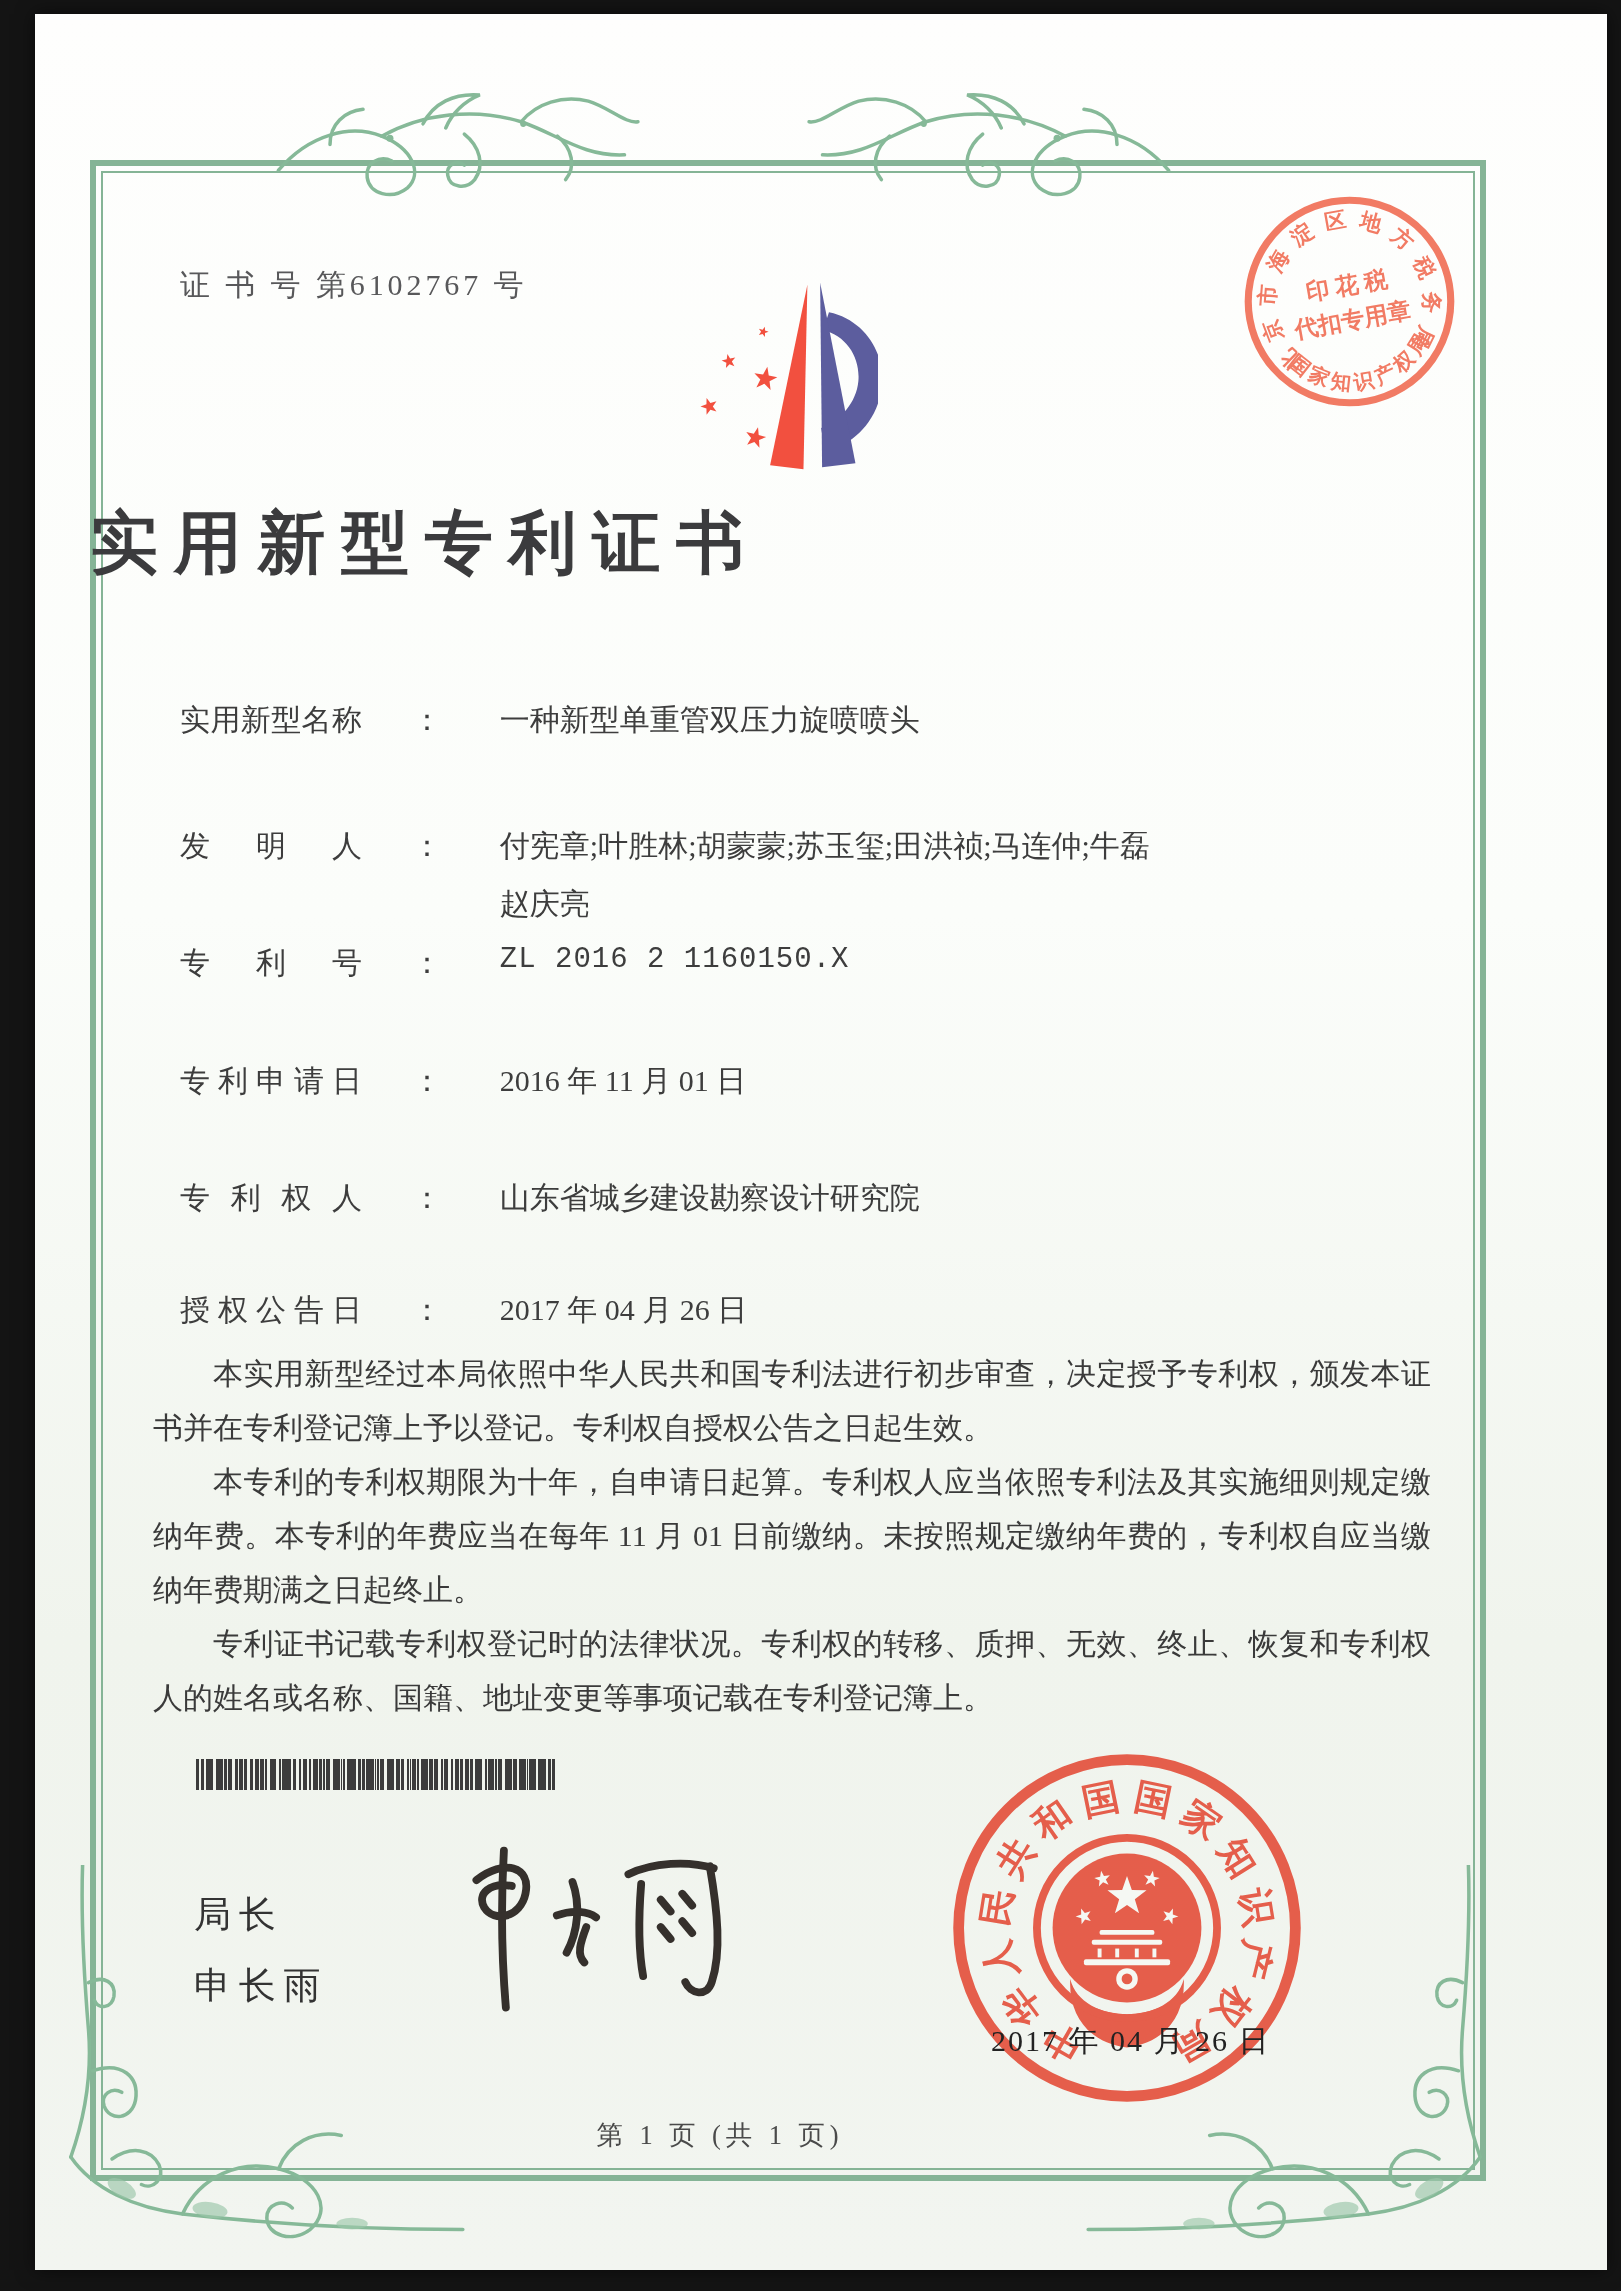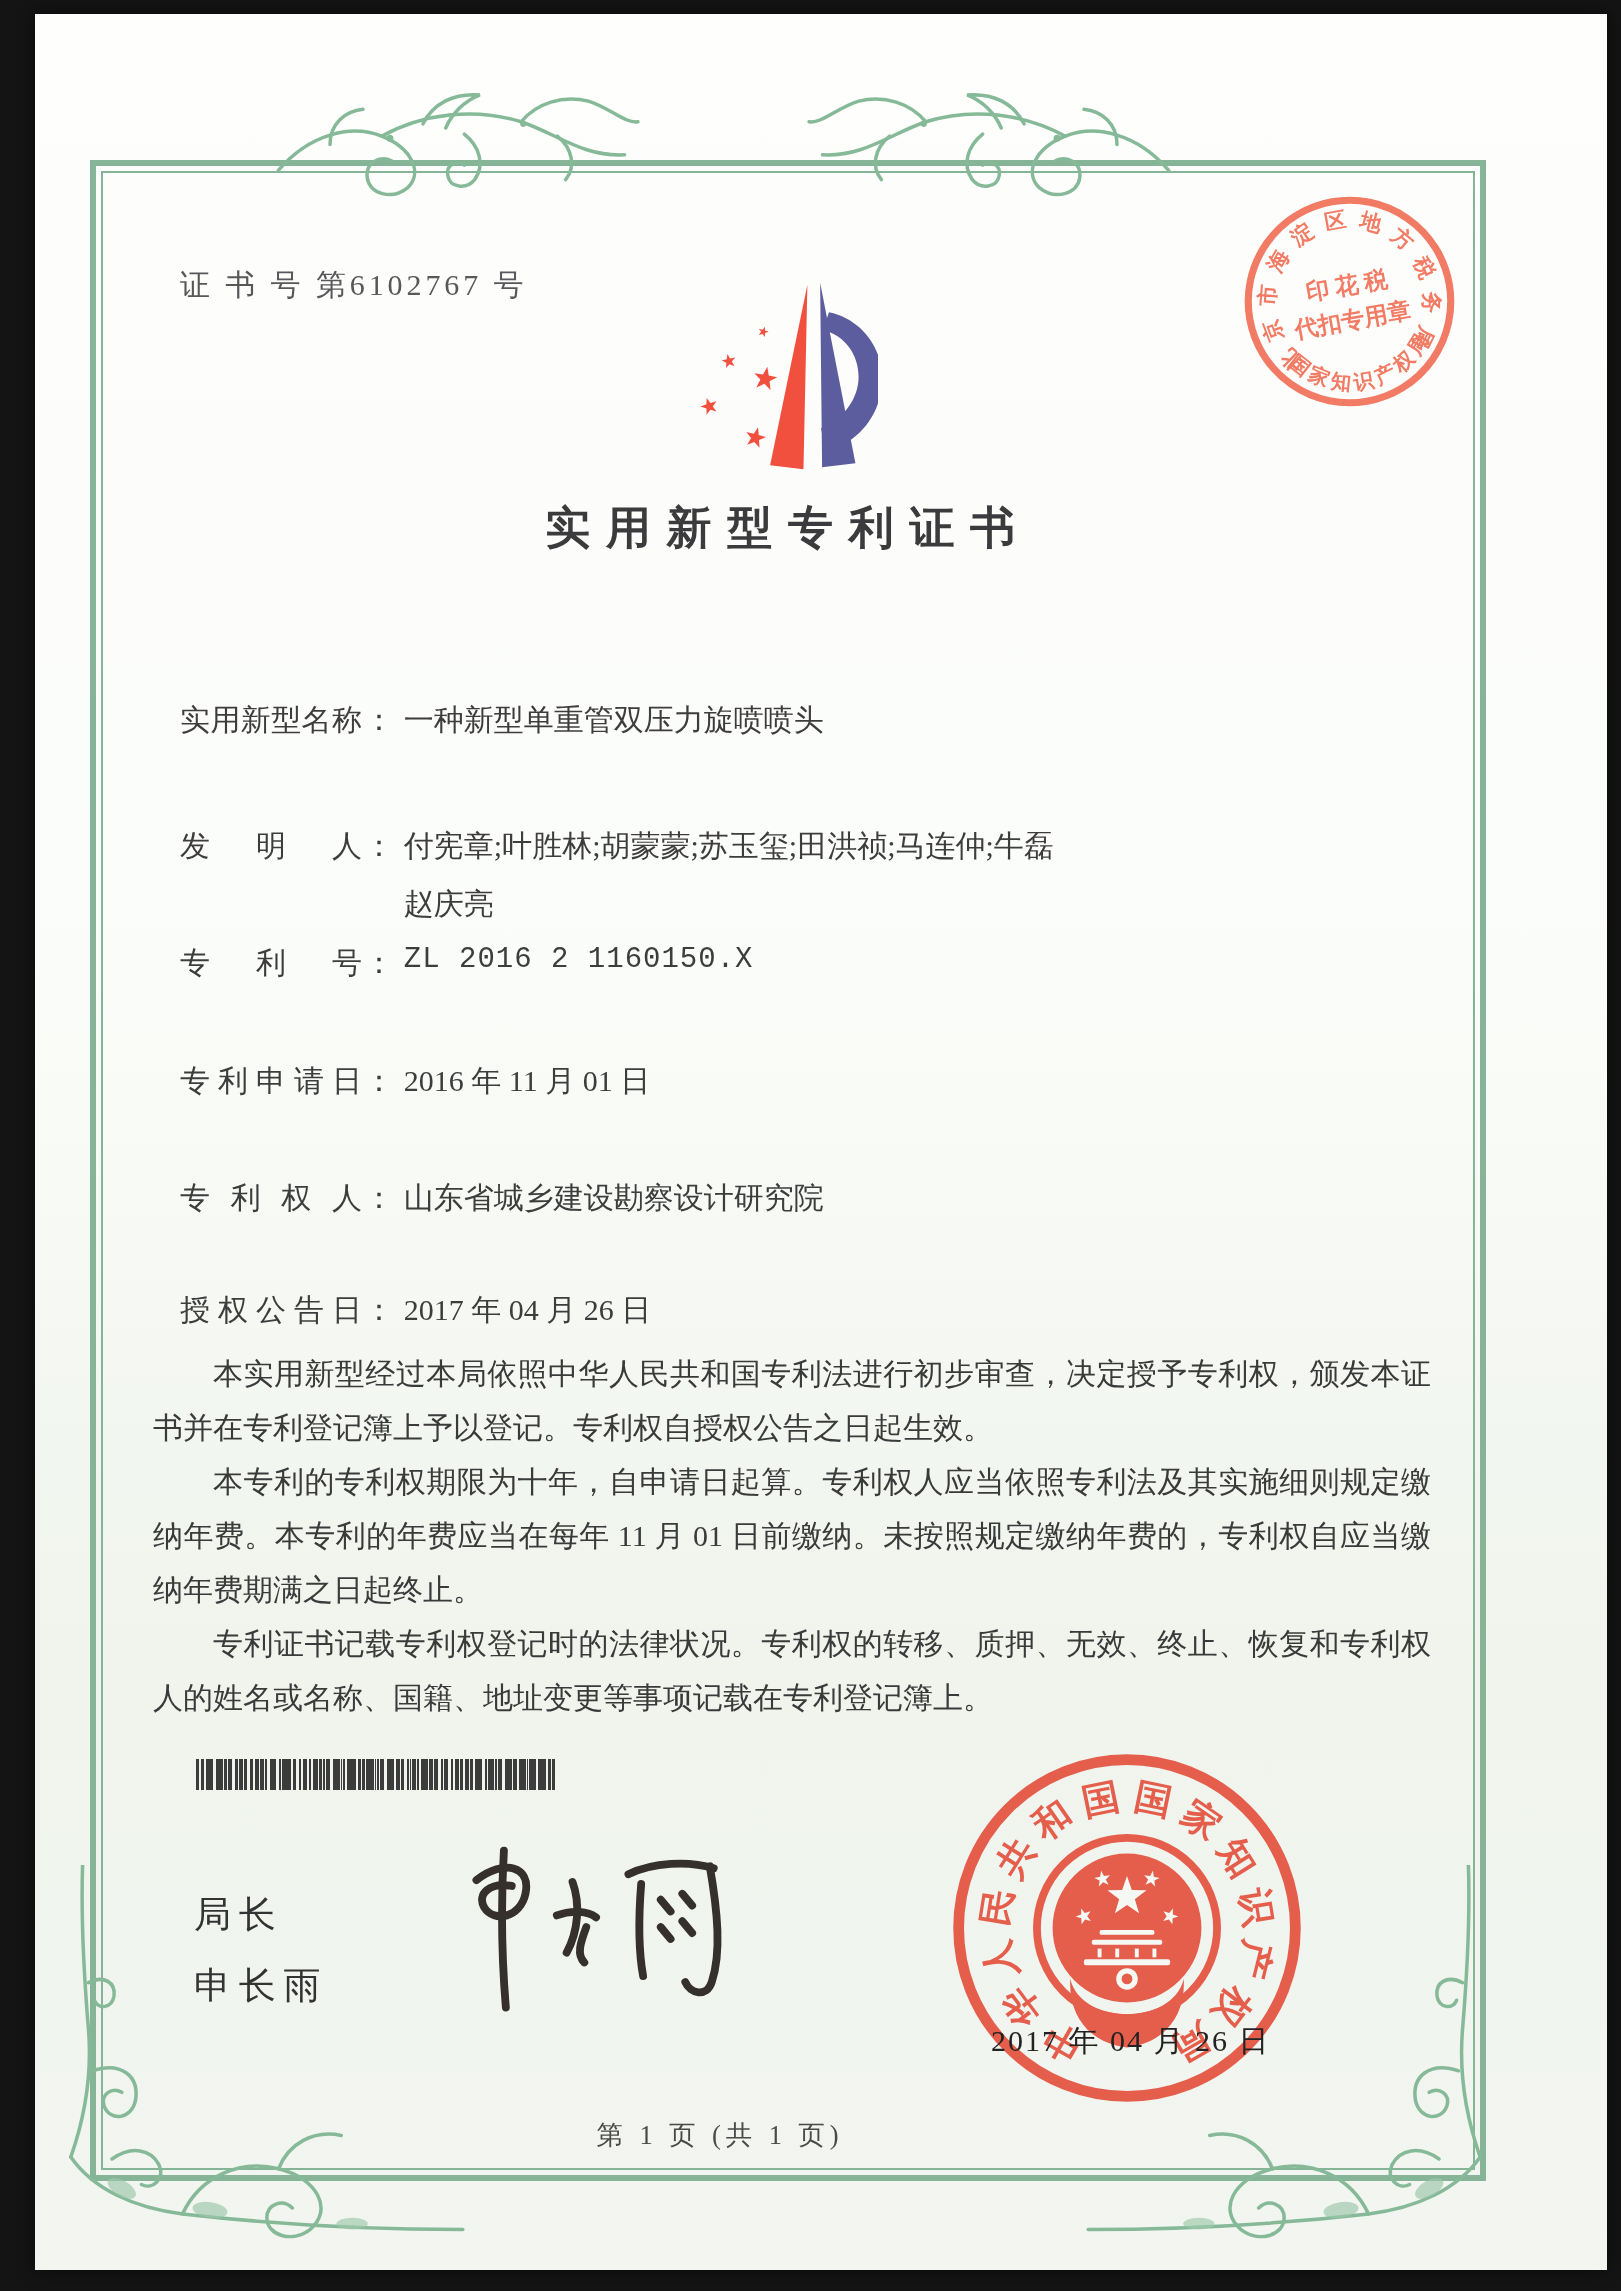--- a/index.html
+++ b/index.html
@@ -22,26 +22,26 @@
   .frame-inner{
     position:absolute;left:4.9px;top:4.9px;right:4.9px;bottom:4.9px;
     border:2px solid #85b496;
   }
   .certno{
     position:absolute;left:145px;top:251px;
     font-size:30px;letter-spacing:3.9px;color:#58585a;
   }
   .logo{position:absolute;left:588px;top:257px;width:255px;height:208px;}
   .title{
-    position:absolute;left:55px;top:484px;width:1396px;text-align:center;
-    font-size:45px;font-weight:700;letter-spacing:15.7px;color:#3b3b3d;
+    position:absolute;left:55px;top:484px;width:1396px;text-align:left;
+    font-size:68px;font-weight:700;letter-spacing:15.7px;color:#3b3b3d;
   }
   .field{
     position:absolute;left:145px;display:flex;align-items:flex-start;
-    font-size:30px;color:#3d3d3d;white-space:nowrap;
+    font-size:30px;color:#3d3d3d;white-space:nowrap;gap:48px;
   }
   .lbl{display:inline-block;width:182px;text-align:justify;text-align-last:justify;}
   .colon{padding:0 9.8px 0 2px;}
   .num{font-family:"Liberation Mono","DejaVu Sans Mono",monospace;font-size:29px;letter-spacing:1px;}
   .f-name{top:686px}.f-inv{top:812px}.f-pat{top:929px}
   .f-fil{top:1047px}.f-own{top:1164px}.f-grant{top:1276px}
   .val .line2{margin-top:17.6px;}
   .body-text{
     position:absolute;left:118px;top:1333px;width:1278px;
     font-size:30px;line-height:54px;color:#3a3a3a;text-align:justify;

